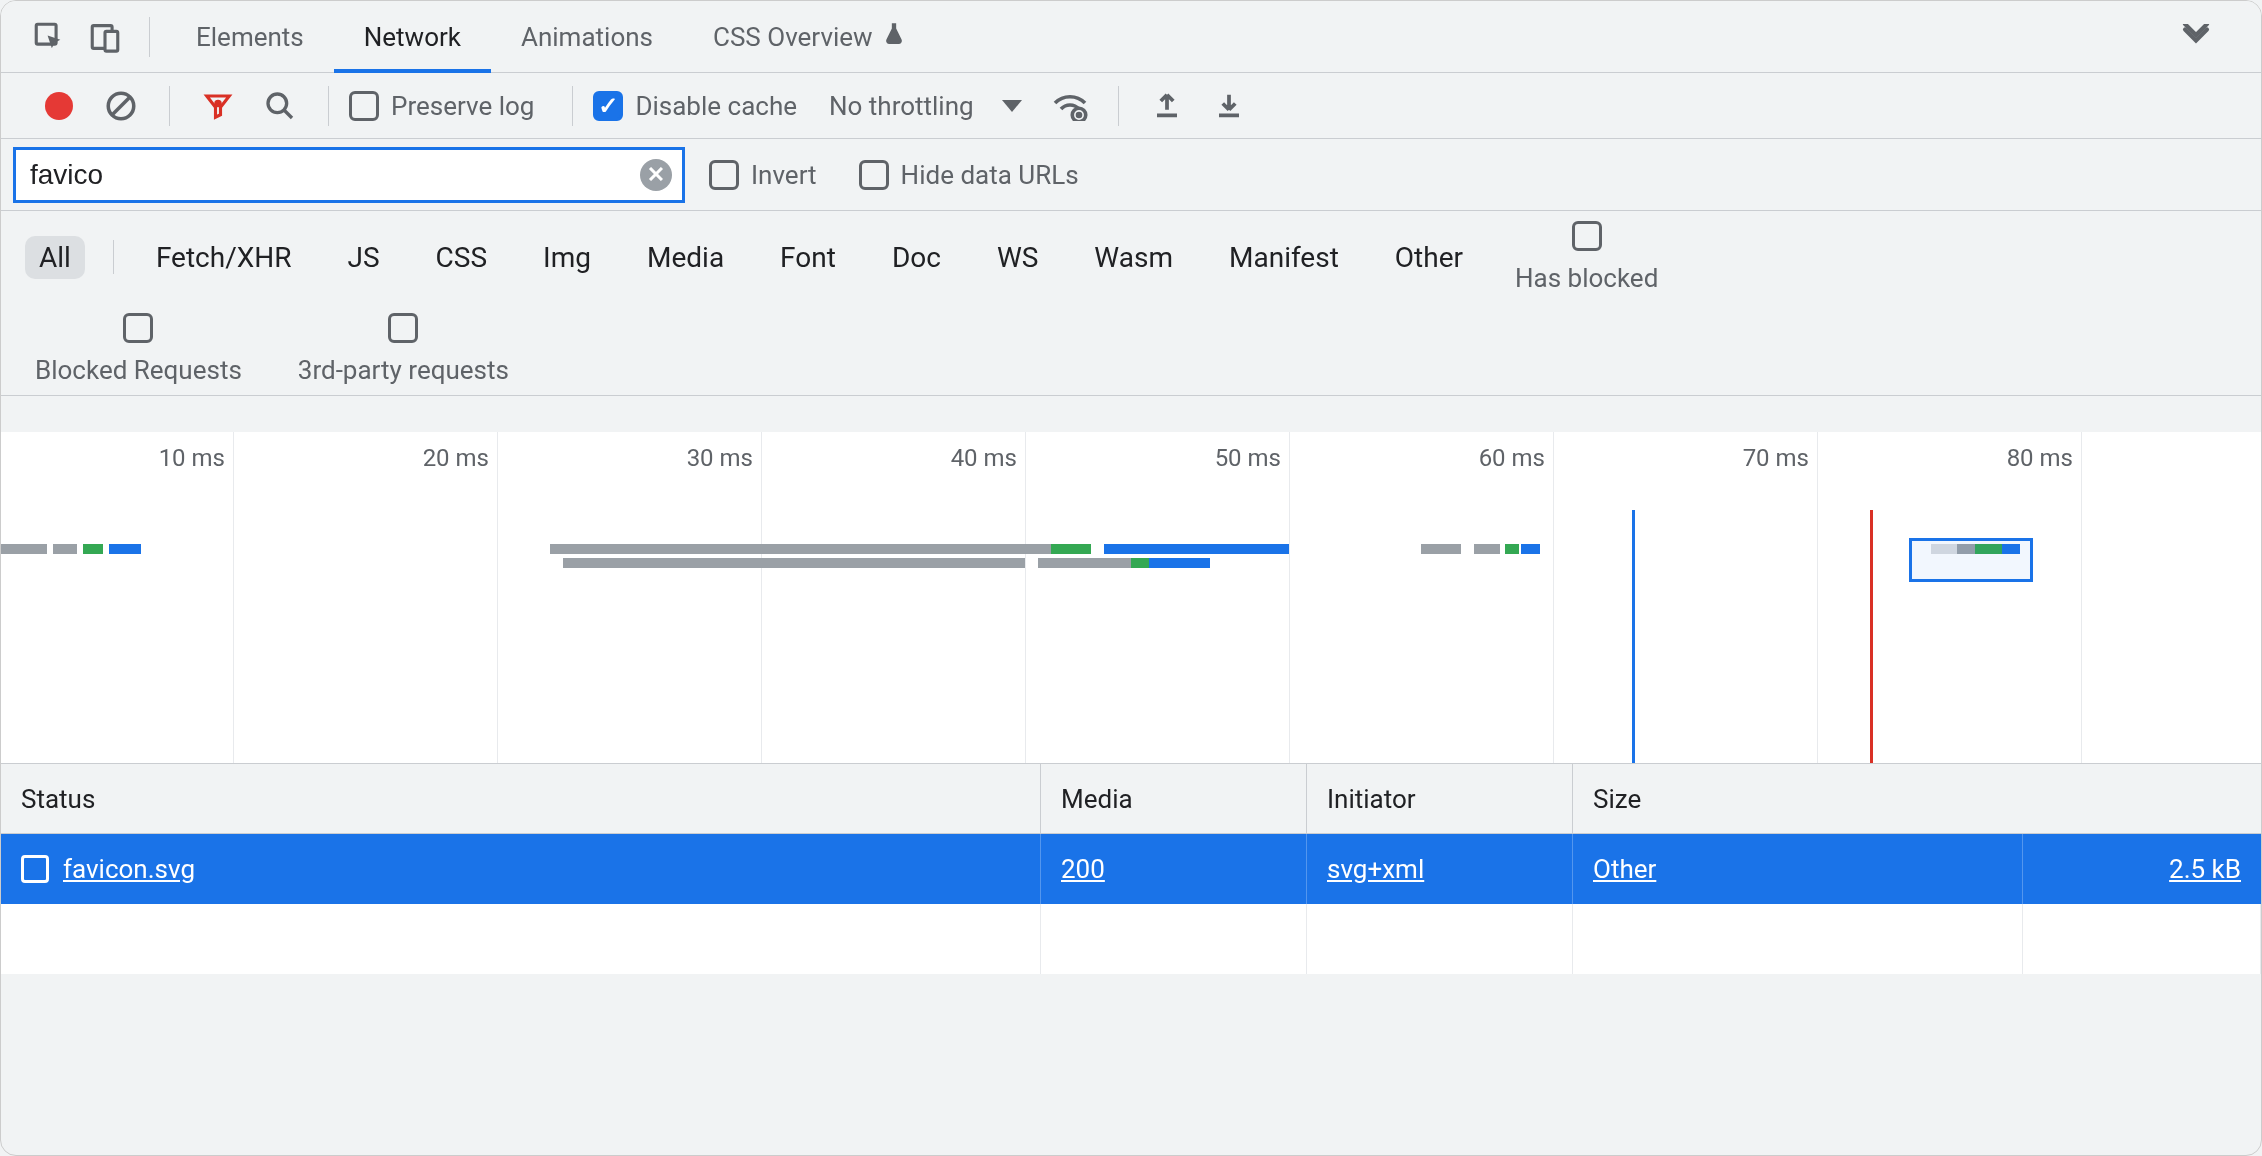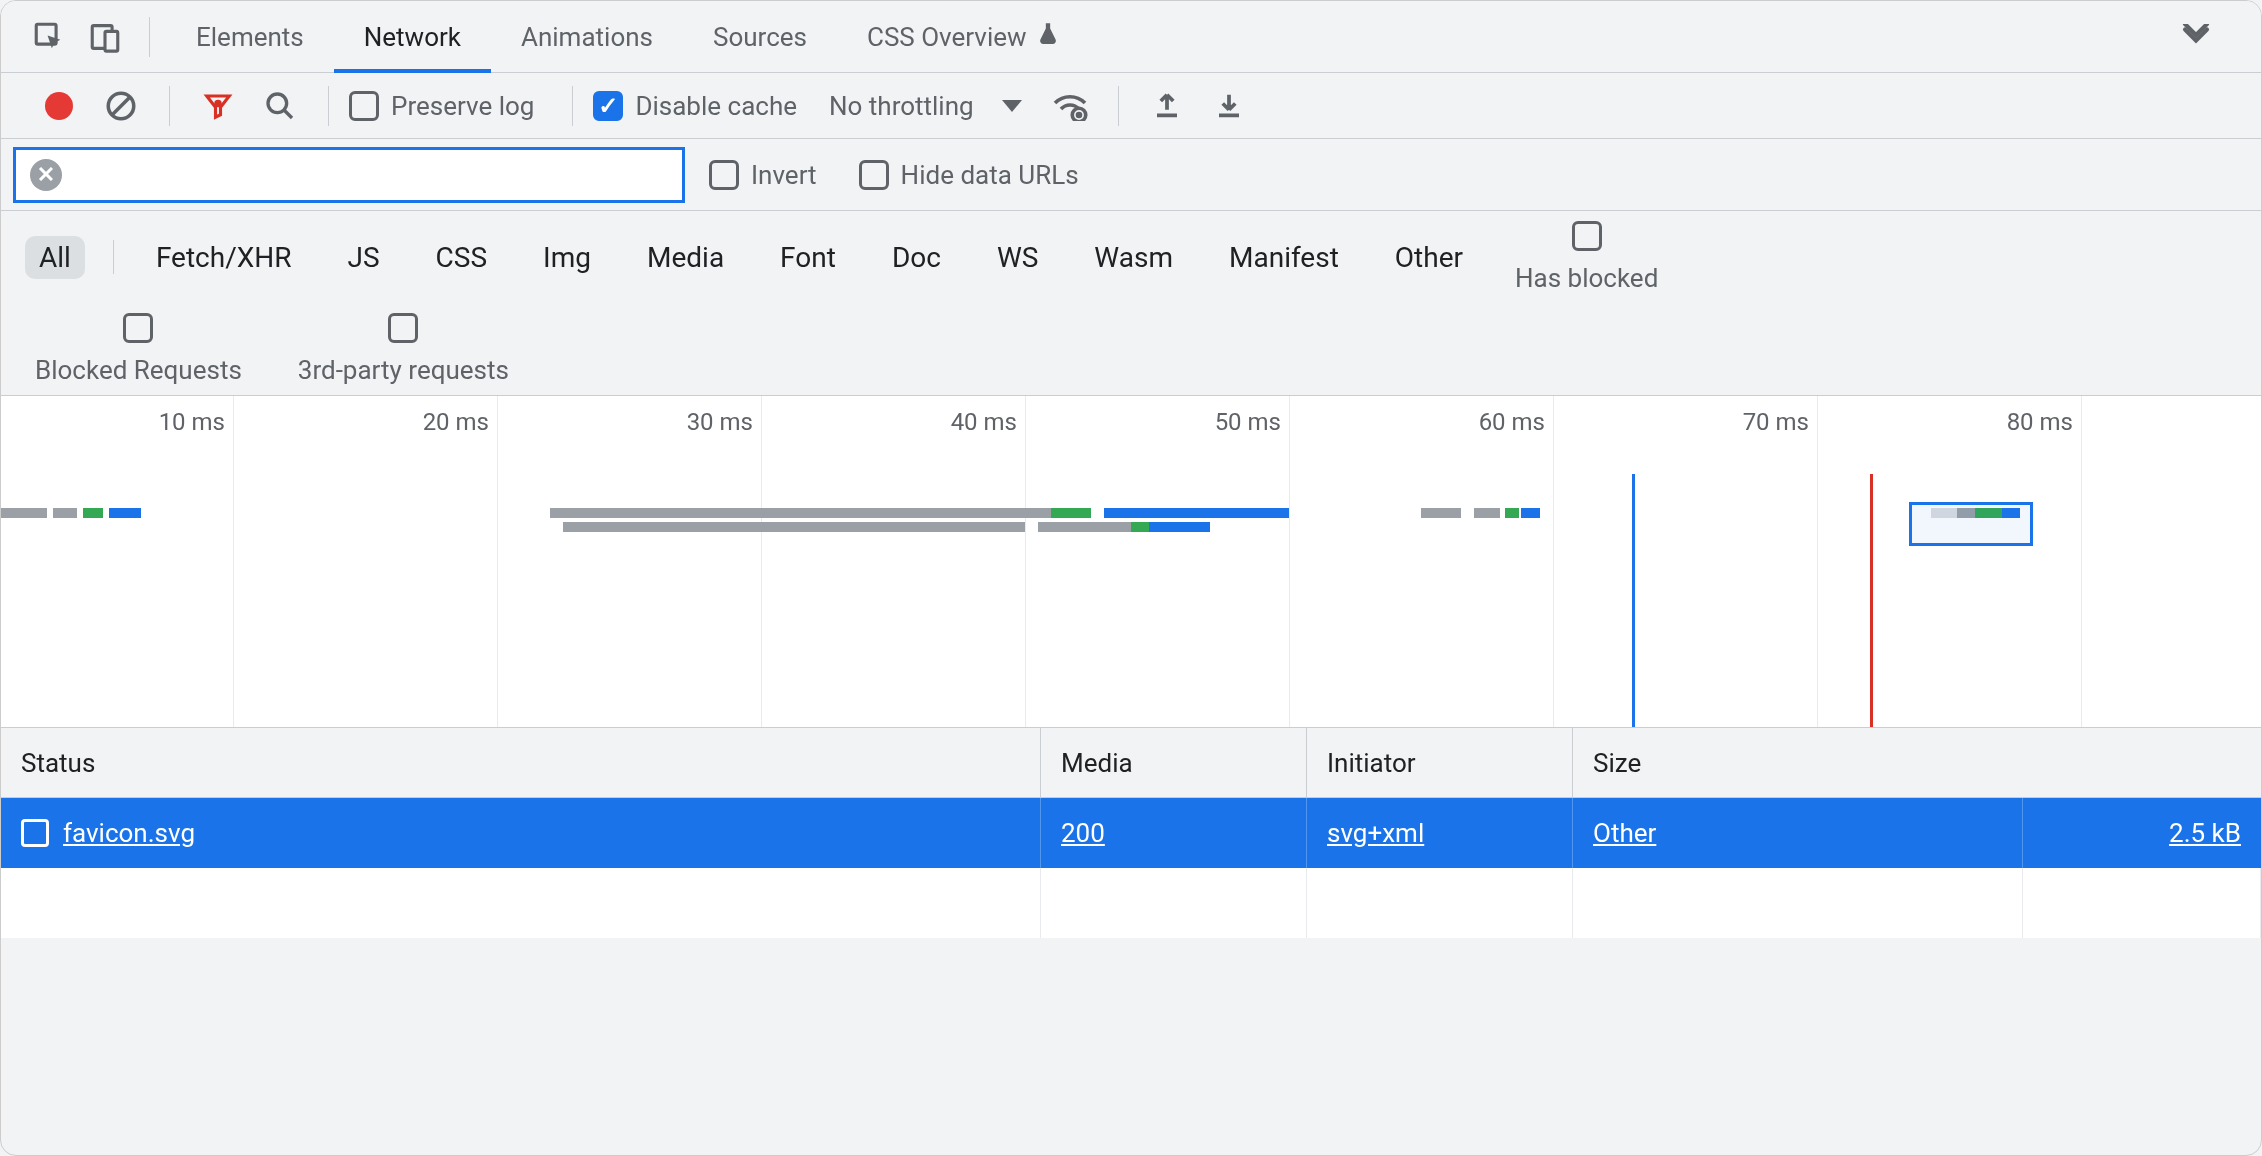--- a/index.html
+++ b/index.html
@@ -122,20 +122,21 @@
   .cat-row .pill.active { background:#dcdfe2; }
   .cat-row .after-divider { width:1px; height:34px; background:#cacdd1;}
   .cat-row .chk-wrap { margin-left: 10px; flex-direction: column;}
 
   
   .timeline {
     position: relative;
     height: 332px;
     background: white;
     border-bottom: 1px solid #cacdd1;
+    margin-top: 36px;
   }
   .time-labels { position:absolute; top:6px; left:0; right:0; height: 34px;}
   .time-grid { position:absolute; top:0; left:0; right:0; bottom:0;}
   .gridline { position:absolute; top:0; bottom:0; width:1px; background:#e8eaed;}
   .time-label { position:absolute; top:6px; color:#5f6368; font-size:24px; transform:translateX(-100%); padding-right: 8px;}
   .tl-track { position:absolute; top:112px; left:0; right:0; height: 44px; }
   .bar { position:absolute; height:10px; }
   .marker-blue { position:absolute; top:78px; bottom:0; width:3px; background:#1a73e8;}
   .marker-red  { position:absolute; top:78px; bottom:0; width:3px; background:#d93025;}
   .tl-highlight { position:absolute; top:106px; height: 44px; border:3px solid #1a73e8; background:rgba(26,115,232,0.06);}
@@ -180,23 +181,20 @@
   <div class="tab">
       <span>Elements</span>
     </div>
   <div class="tab active">
       <span>Network</span>
     </div>
   <div class="tab">
       <span>Animations</span>
     </div>
   <div class="tab">
-      <span>Sources</span>
-    </div>
-  <div class="tab">
     <span>CSS Overview</span>
     <span class="flask-icon">
       <svg width="26" height="26" viewBox="0 0 24 24" fill="#5f6368">
           <path d="M10 2h4v5l5 10a3 3 0 0 1-2.7 4.3H7.7A3 3 0 0 1 5 17L10 7V2z"></path>
         </svg>
     </span>
   </div>
   <div class="more-icon">
     <svg width="34" height="22" viewBox="0 0 24 16" fill="none" stroke="#5f6368" stroke-width="3" stroke-linecap="round">
         <path d="M4 4 L12 12 L20 4"></path>
@@ -258,20 +256,21 @@
   <div class="icon-btn">
     <svg width="30" height="30" viewBox="0 0 24 24" fill="#5f6368">
         <path d="M12 15 L12 3 M12 15 L7 10 M12 15 L17 10" stroke="#5f6368" stroke-width="3" fill="none"></path>
         <rect x="4" y="18" width="16" height="3"></rect>
       </svg>
   </div>
 </div>
 
 <div class="filter-row">
   <div class="filter-input">
+    <input type="text" value="favico" style="">
     <div class="clear-btn">✕</div>
   </div>
   <div class="chk-wrap">
     <div class="chk"></div>
     <span class="chk-label">Invert</span>
   </div>
   <div class="chk-wrap">
     <div class="chk"></div>
     <span class="chk-label">Hide data URLs</span>
   </div>

